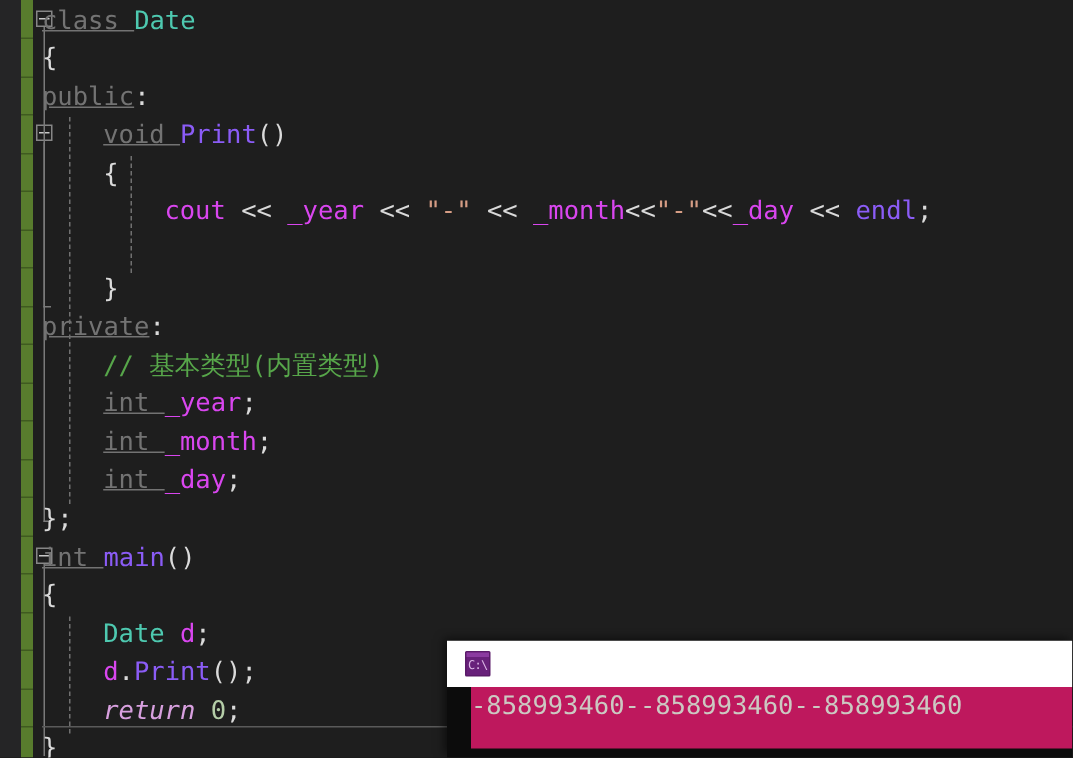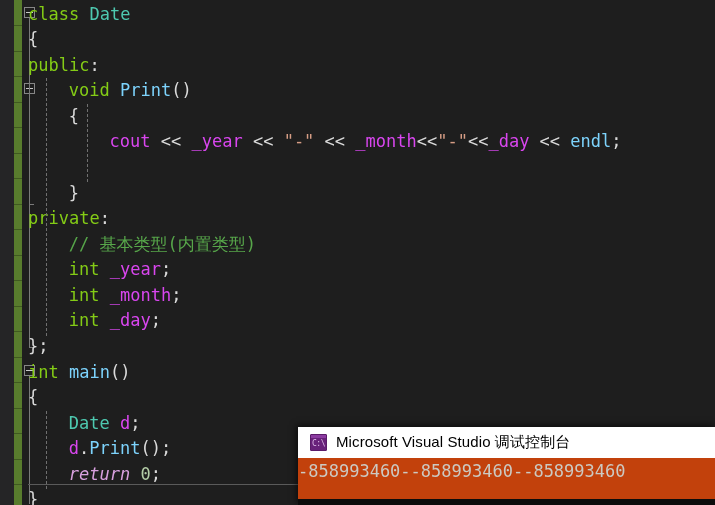--- a/index.html
+++ b/index.html
@@ -111,23 +111,23 @@
     left: 28px;
     width: 687px;
     height: 26px;
     border-top: 1px solid #5a5a5a;
     border-bottom: 1px solid #5a5a5a;
     box-sizing: border-box;
     pointer-events: none;
   }
 
   
-  .kw   { color: #84cc16; }
+  .kw   { color: #737373; text-decoration: underline; }
   .type { color: #4ec9b0; }
-  .fn   { color: #7dd3fc; }
+  .fn   { color: #8b5cf6; }
   .var  { color: #d946ef; }
   .str  { color: #d69d85; }
   .num  { color: #b5cea8; }
   .cmt  { color: #57a64a; }
   .ctl  { color: #d8a0df; font-style: italic; }
   .op   { color: #dadada; }
   .punc { color: #dadada; }
 
   
   .console-win {
@@ -174,22 +174,23 @@
   }
   .console-title-text {
     color: #000000;
     font-family: "Liberation Sans", sans-serif;
     font-size: 15px;
     letter-spacing: 0.1px;
   }
   .console-body {
     position: relative;
     height: 41px;
-    background: #c2410c;
+    background: #be185d;
     overflow: hidden;
+    margin-left: 16px;
   }
   .console-line {
     position: absolute;
     left: 0px;
     color: #ccc9c2;
     font-family: "DejaVu Sans Mono", monospace;
     font-size: 17px;
     line-height: 22px;
     white-space: pre;
   }
@@ -245,21 +246,20 @@
       <div class="indent-guide" style="left: 87px; top: 104px; height: 78px;"></div>
       <div class="indent-guide" style="left: 46px; top: 411px; height: 78px;"></div>
     </div>
 
   <div class="console-win">
     <div class="console-title">
       <span class="console-icon">
         <span class="bar"></span>
         <span class="glyph">C:\</span>
       </span>
-      <span class="console-title-text">Microsoft Visual Studio 调试控制台</span>
     </div>
     <div class="console-body" id="console-body">
         <div class="console-line l1">-858993460--858993460--858993460</div>
         <div class="console-line l2"></div>
       </div>
   </div>
 
 </div>
 
 </body></html>

